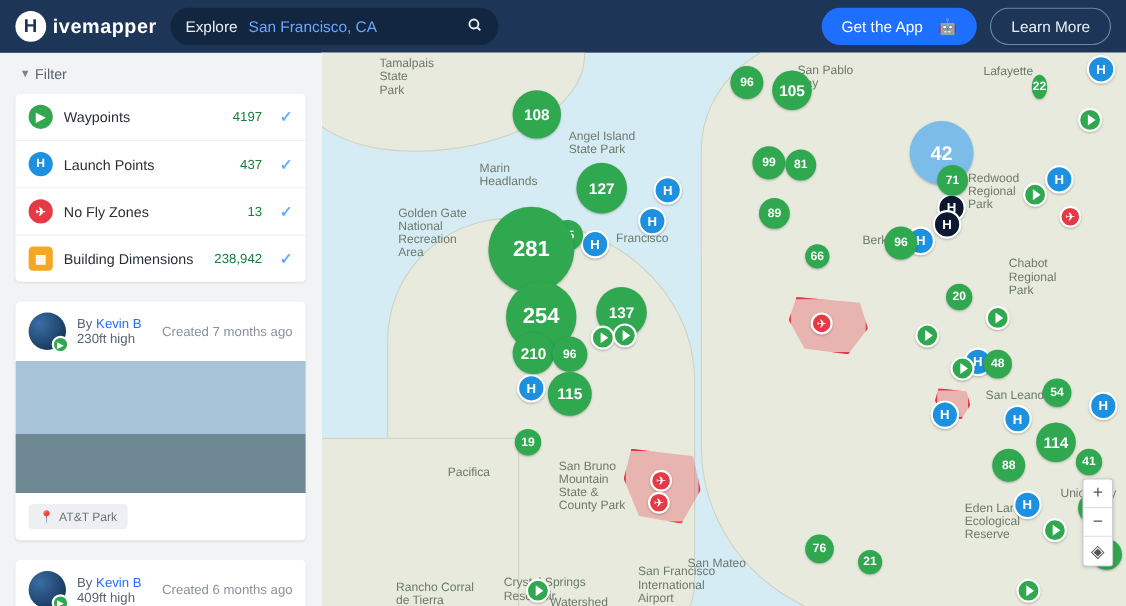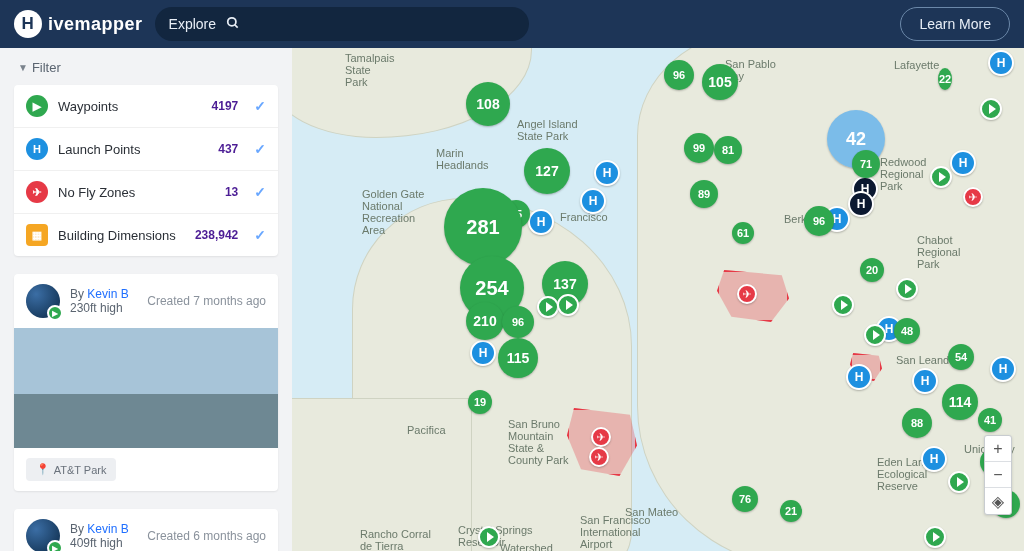--- a/index.html
+++ b/index.html
@@ -45,21 +45,21 @@
   .filter-row:last-child { border-bottom: none; }
   .filter-icon {
     width: 22px; height: 22px; border-radius: 50%; display: flex; align-items: center; justify-content: center;
     color: #fff; font-size: 11px; font-weight: 700; flex-shrink: 0;
   }
   .ic-green { background: #2fa84f; }
   .ic-blue { background: #1d90e0; }
   .ic-red { background: #e63946; }
   .ic-orange { background: #f5a623; border-radius: 4px; }
   .filter-label { flex: 1; }
-  .filter-count { color: #4c1d95; font-size: 12px; margin-right: 6px; font-weight: bold; }
+  .filter-count { color: #15803d; font-size: 12px; margin-right: 6px; }
   .filter-check { color: #69a7ff; font-weight: 700; font-size: 14px; }
   
   .feed-card {
     background: #fff; margin: 18px 14px 0; border-radius: 4px; box-shadow: 0 1px 2px rgba(0,0,0,.08);
     overflow: hidden; font-size: 12px;
   }
   .card-top { display: flex; gap: 10px; padding: 10px 12px; align-items: center; }
   .avatar {
     width: 34px; height: 34px; border-radius: 50%; background: radial-gradient(circle at 30% 30%, #3b6ea5, #0b2845);
     position: relative; flex-shrink: 0;
@@ -133,28 +133,36 @@
 </head>
 <body>
 
 <div class="header">
   <div class="brand">
     <div class="brand-badge">H</div>
     <span>ivemapper</span>
   </div>
   <div class="search">
     <span class="label">Explore</span>
+    <span class="query">San Francisco, CA</span>
     <span class="search-icon">
       <svg width="14" height="14" viewBox="0 0 24 24" fill="none" stroke="#e8eef6" stroke-width="3">
           <circle cx="10" cy="10" r="7"></circle>
           <line x1="20" y1="20" x2="15" y2="15"></line>
         </svg>
     </span>
   </div>
   <div style="flex:1"></div>
+  <div class="btn btn-primary">
+    <span>Get the App</span>
+    <span class="store-icons">
+      <span></span>
+      <span>🤖</span>
+    </span>
+  </div>
   <div class="btn btn-outline">
     <span>Learn More</span>
   </div>
 </div>
 
 <div class="body">
 
   <div class="sidebar">
     <div class="filter-head">
       <span class="filter-caret">▼</span>
@@ -273,21 +281,21 @@
         <div class="marker mk-green" style="left: 250px; top: 213px; width: 46px; height: 46px; font-size: 14px;">137</div>
         <div class="marker mk-green" style="left: 174px; top: 254px; width: 38px; height: 38px; font-size: 14px;">210</div>
         <div class="marker mk-green" style="left: 210px; top: 258px; width: 32px; height: 32px; font-size: 11px;">96</div>
         <div class="marker mk-green" style="left: 206px; top: 290px; width: 40px; height: 40px; font-size: 14px;">115</div>
         <div class="marker mk-green" style="left: 176px; top: 342px; width: 24px; height: 24px; font-size: 11px;">19</div>
         <div class="marker mk-green" style="left: 372px; top: 12px; width: 30px; height: 30px; font-size: 11px;">96</div>
         <div class="marker mk-green" style="left: 410px; top: 16px; width: 36px; height: 36px; font-size: 14px;">105</div>
         <div class="marker mk-green" style="left: 392px; top: 85px; width: 30px; height: 30px; font-size: 11px;">99</div>
         <div class="marker mk-green" style="left: 422px; top: 88px; width: 28px; height: 28px; font-size: 11px;">81</div>
         <div class="marker mk-green" style="left: 398px; top: 132px; width: 28px; height: 28px; font-size: 11px;">89</div>
-        <div class="marker mk-green" style="left: 440px; top: 174px; width: 22px; height: 22px; font-size: 11px;">61</div>
+        <div class="marker mk-green" style="left: 440px; top: 174px; width: 22px; height: 22px; font-size: 11px;">66</div>
         <div class="marker mk-green" style="left: 512px; top: 158px; width: 30px; height: 30px; font-size: 11px;">96</div>
         <div class="marker mk-green" style="left: 646px; top: 20px; width: 14px; height: 22px; font-size: 11px;">22</div>
         <div class="marker mk-green" style="left: 560px; top: 102px; width: 28px; height: 28px; font-size: 11px;">71</div>
         <div class="marker mk-green" style="left: 568px; top: 210px; width: 24px; height: 24px; font-size: 11px;">20</div>
         <div class="marker mk-green" style="left: 602px; top: 270px; width: 26px; height: 26px; font-size: 11px;">48</div>
         <div class="marker mk-green" style="left: 656px; top: 296px; width: 26px; height: 26px; font-size: 11px;">54</div>
         <div class="marker mk-green" style="left: 650px; top: 336px; width: 36px; height: 36px; font-size: 14px;">114</div>
         <div class="marker mk-green" style="left: 610px; top: 360px; width: 30px; height: 30px; font-size: 11px;">88</div>
         <div class="marker mk-green" style="left: 686px; top: 360px; width: 24px; height: 24px; font-size: 11px;">41</div>
         <div class="marker mk-green" style="left: 688px; top: 400px; width: 28px; height: 28px; font-size: 11px;">79</div>

